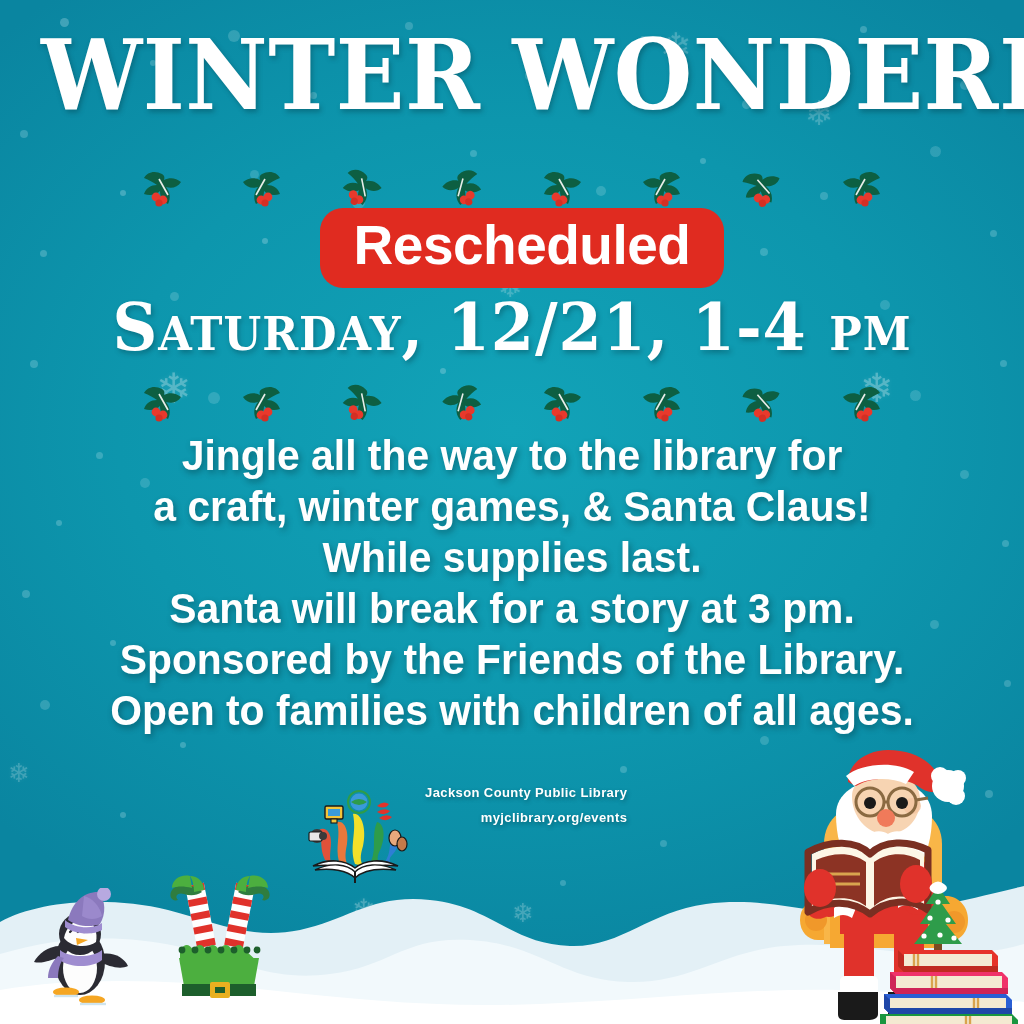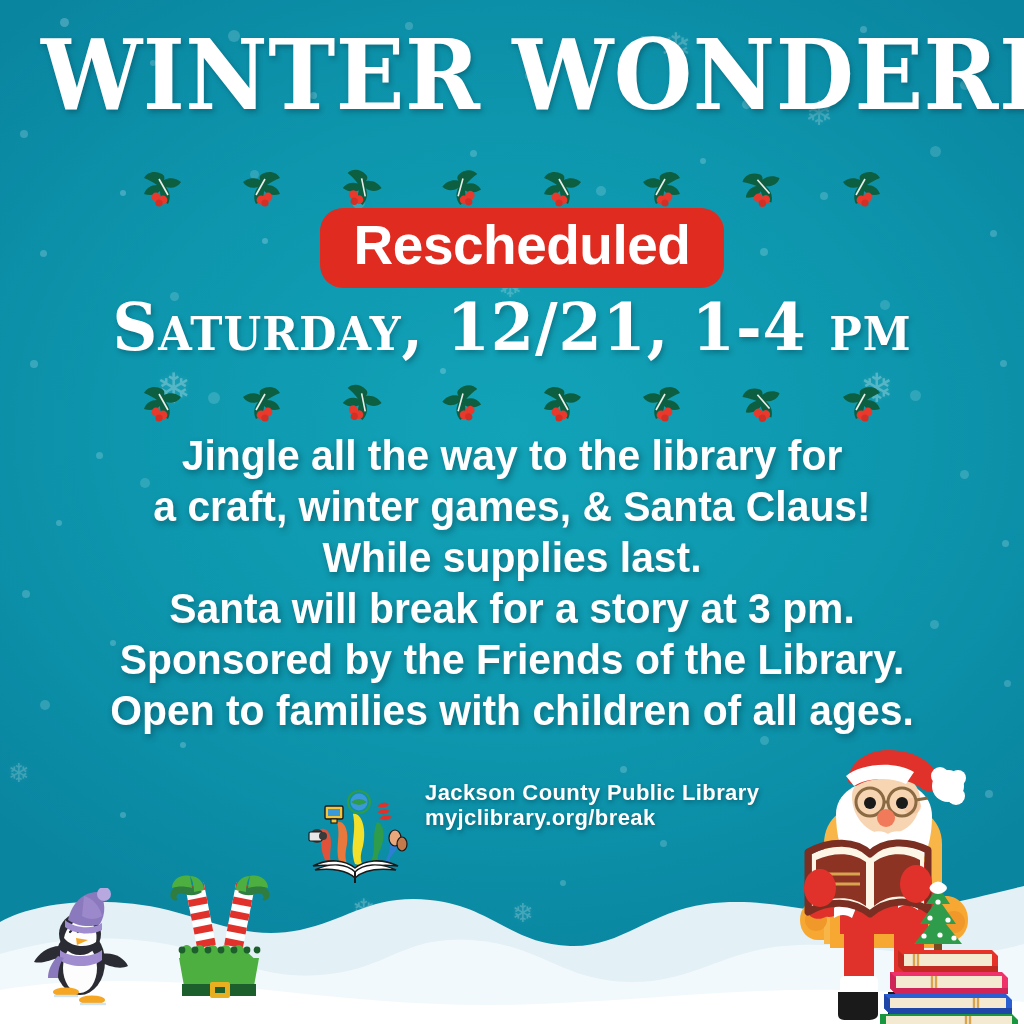--- a/index.html
+++ b/index.html
@@ -69,23 +69,24 @@
   }
   .body-copy div{white-space:nowrap;}
 
   
   .snow{position:absolute;left:0;right:0;bottom:0;height:220px;pointer-events:none;}
 
   
   .contact{
     position:absolute;left:425px;top:780px;
     font-family:"Liberation Sans",sans-serif;
-    font-weight:700;font-size:22px;line-height:25px;color:#ffffff;
+    font-weight:700;font-size:13px;line-height:25px;color:#ffffff;
     letter-spacing:.4px;
     text-shadow:1px 2px 4px rgba(0,48,58,.45);
+    text-align:right;
   }
 
   .logo{position:absolute;left:303px;top:788px;width:105px;height:95px;}
   .santa{position:absolute;left:790px;top:748px;width:240px;height:276px;}
   .penguin{position:absolute;left:22px;top:888px;width:120px;height:130px;}
   .elf{position:absolute;left:160px;top:866px;width:118px;height:135px;}
 </style>
 </head>
 <body>
 
@@ -430,21 +431,21 @@
       <ellipse cx="99" cy="56" rx="5" ry="7" fill="#c47a4a" stroke="#1a1a1a" stroke-width="1.2"></ellipse>
 
       <path d="M10 78 C26 70 42 72 52 80 C62 72 78 70 95 78 C78 76 62 78 52 86 C42 78 26 76 10 78 Z" fill="#ffffff" stroke="#1a1a1a" stroke-width="1.6"></path>
       <path d="M12 82 C28 74 44 76 52 84 C60 76 76 74 93 82 C76 80 60 82 52 90 C44 82 28 80 12 82 Z" fill="#ffffff" stroke="#1a1a1a" stroke-width="1.4"></path>
       <path d="M52 84 L52 95" stroke="#1a1a1a" stroke-width="2"></path>
     </g>
   </svg>
 
   <div class="contact">
     <div>Jackson County Public Library</div>
-    <div>myjclibrary.org/break</div>
+    <div>myjclibrary.org/events</div>
   </div>
 
   <svg class="santa" viewBox="0 0 240 276">
     <g>
 
       <path d="M28 152 C18 152 10 160 10 172 C10 184 18 192 28 192 L34 192 L34 152 Z" fill="#f6a832"></path>
       <path d="M156 148 C168 148 178 158 178 172 C178 186 168 194 156 194 L148 194 L148 148 Z" fill="#f6a832"></path>
       <path d="M34 96 C34 70 54 54 92 54 C130 54 152 70 152 96 L152 196 L34 196 Z" fill="#f9b648"></path>
       <path d="M40 150 L150 150 L150 200 L40 200 Z" fill="#f6a832"></path>
       <circle cx="26" cy="172" r="11" fill="#f0982a"></circle>

